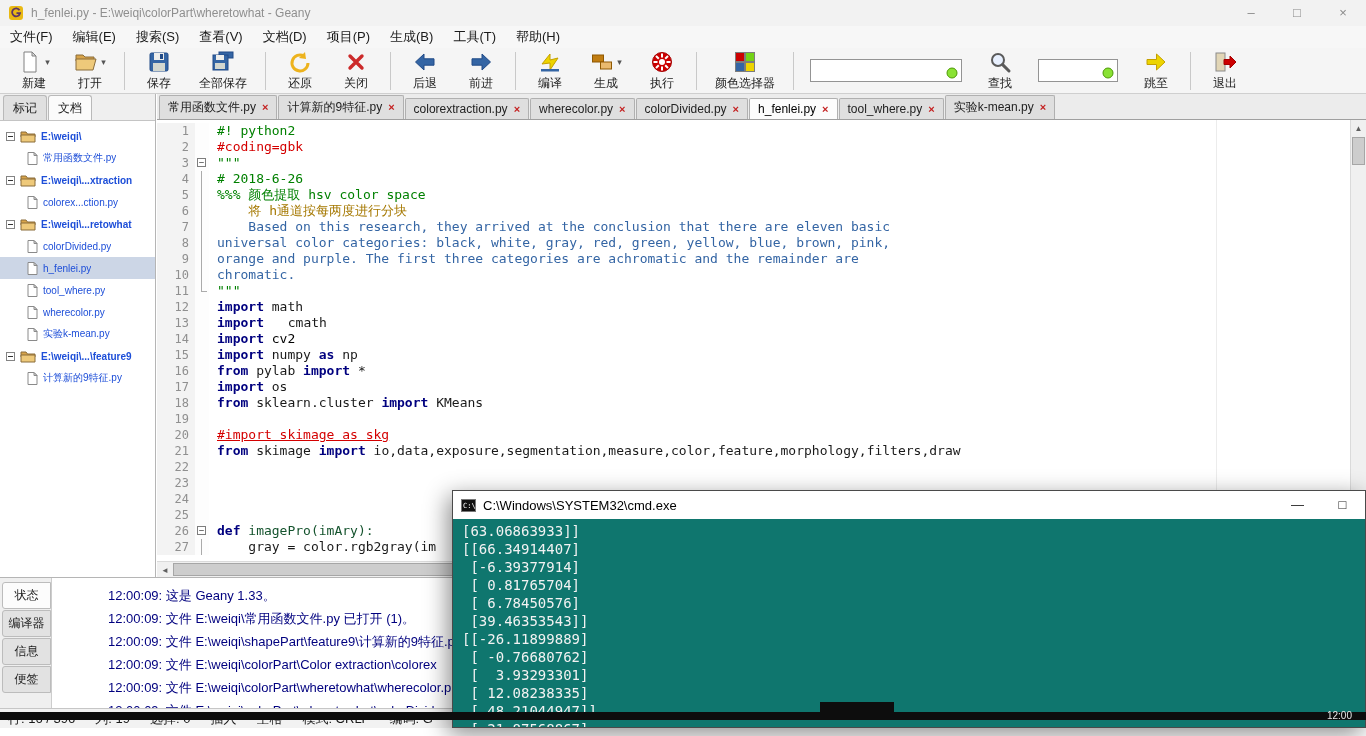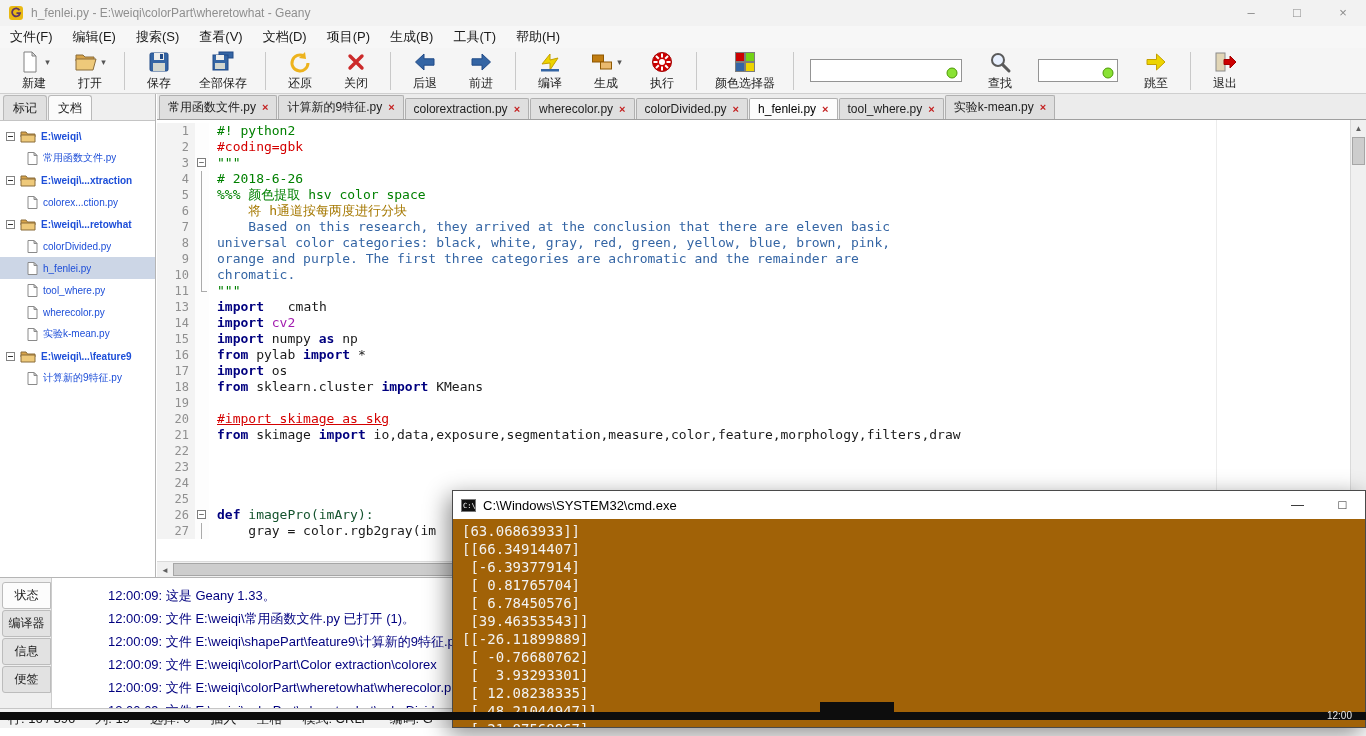--- a/index.html
+++ b/index.html
@@ -86,21 +86,21 @@
   
   .statusbar { height:20px; background:#f2f2f2; border-top:1px solid #c6c6c6; display:flex; align-items:center; font-size:13px; color:#1a1a1a; padding-left:8px; overflow:hidden; }
   .sb-seg { margin-right:20px; white-space:nowrap; }
 
   
   .taskbar { position:absolute; left:0; bottom:16px; width:100%; height:8px; background:#0d0d0d; z-index:60; }
   .task-bump { position:absolute; left:820px; bottom:8px; width:74px; height:10px; background:#0d0d0d; }
   .clock { position:absolute; right:14px; bottom:-1px; color:#e8e8e8; font-size:10px; line-height:10px; }
 
   
-  .cmdwin { position:absolute; left:452px; top:490px; width:914px; height:238px; background:#a16207; border:1px solid #4a4a4a; box-shadow:-4px 6px 22px rgba(0,0,0,.45); z-index:50; overflow:hidden; }
+  .cmdwin { position:absolute; left:452px; top:490px; width:914px; height:238px; background:#0f766e; border:1px solid #4a4a4a; box-shadow:-4px 6px 22px rgba(0,0,0,.45); z-index:50; overflow:hidden; }
   .cmd-title { height:28px; background:#ffffff; display:flex; align-items:center; padding-left:8px; }
   .cmd-icon { width:15px; height:13px; background:#111; border:1px solid #777; margin-right:7px; flex:none; position:relative; }
   .cmd-icon::after { content:"C:\\"; position:absolute; left:1px; top:0; font-size:7px; line-height:12px; color:#fff; font-family:"DejaVu Sans Mono",monospace; }
   .cmd-title-text { font-size:13px; color:#000; }
   .cmd-controls { margin-left:auto; display:flex; height:100%; }
   .cmd-btn { width:45px; text-align:center; line-height:28px; font-size:13px; color:#222; }
   .cmd-body { padding:3px 0 0 9px; font-family:"DejaVu Sans Mono","Liberation Mono",monospace; font-size:14px; line-height:18px; color:#f2f2f2; }
   .cmd-line { white-space:pre; height:18px; }
 </style>
 </head>
@@ -550,28 +550,33 @@
             </div>
             <div class="cl-row">
               <span class="cl-num">11</span>
               <span class="cl-fold">
                 <span class="fold-foot"></span>
                 <span class="fold-foot-h"></span>
               </span>
               <span class="cl-code"><span style="color: rgb(0, 128, 0);">"""</span></span>
             </div>
             <div class="cl-row">
+              <span class="cl-num">12</span>
+              <span class="cl-fold"></span>
+              <span class="cl-code"><span style="color: rgb(0, 0, 127); font-weight: bold;">import</span><span style="color: rgb(26, 26, 26);"> math</span></span>
+            </div>
+            <div class="cl-row">
               <span class="cl-num">13</span>
               <span class="cl-fold"></span>
               <span class="cl-code"><span style="color: rgb(0, 0, 127); font-weight: bold;">import</span><span style="color: rgb(26, 26, 26); margin-left: 16px;"> cmath</span></span>
             </div>
             <div class="cl-row">
               <span class="cl-num">14</span>
               <span class="cl-fold"></span>
-              <span class="cl-code"><span style="color: rgb(0, 0, 127); font-weight: bold;">import</span><span style="color: #a21caf;"> cv2</span></span>
+              <span class="cl-code"><span style="color: rgb(0, 0, 127); font-weight: bold;">import</span><span style="color: #000000;"> cv2</span></span>
             </div>
             <div class="cl-row">
               <span class="cl-num">15</span>
               <span class="cl-fold"></span>
               <span class="cl-code"><span style="color: rgb(0, 0, 127); font-weight: bold;">import</span><span style="color: rgb(26, 26, 26);"> numpy </span><span style="color: rgb(0, 0, 127); font-weight: bold;">as</span><span style="color: rgb(26, 26, 26);"> np</span></span>
             </div>
             <div class="cl-row">
               <span class="cl-num">16</span>
               <span class="cl-fold"></span>
               <span class="cl-code"><span style="color: rgb(0, 0, 127); font-weight: bold;">from</span><span style="color: rgb(26, 26, 26);"> pylab </span><span style="color: rgb(0, 0, 127); font-weight: bold;">import</span><span style="color: rgb(26, 26, 26);"> *</span></span>

